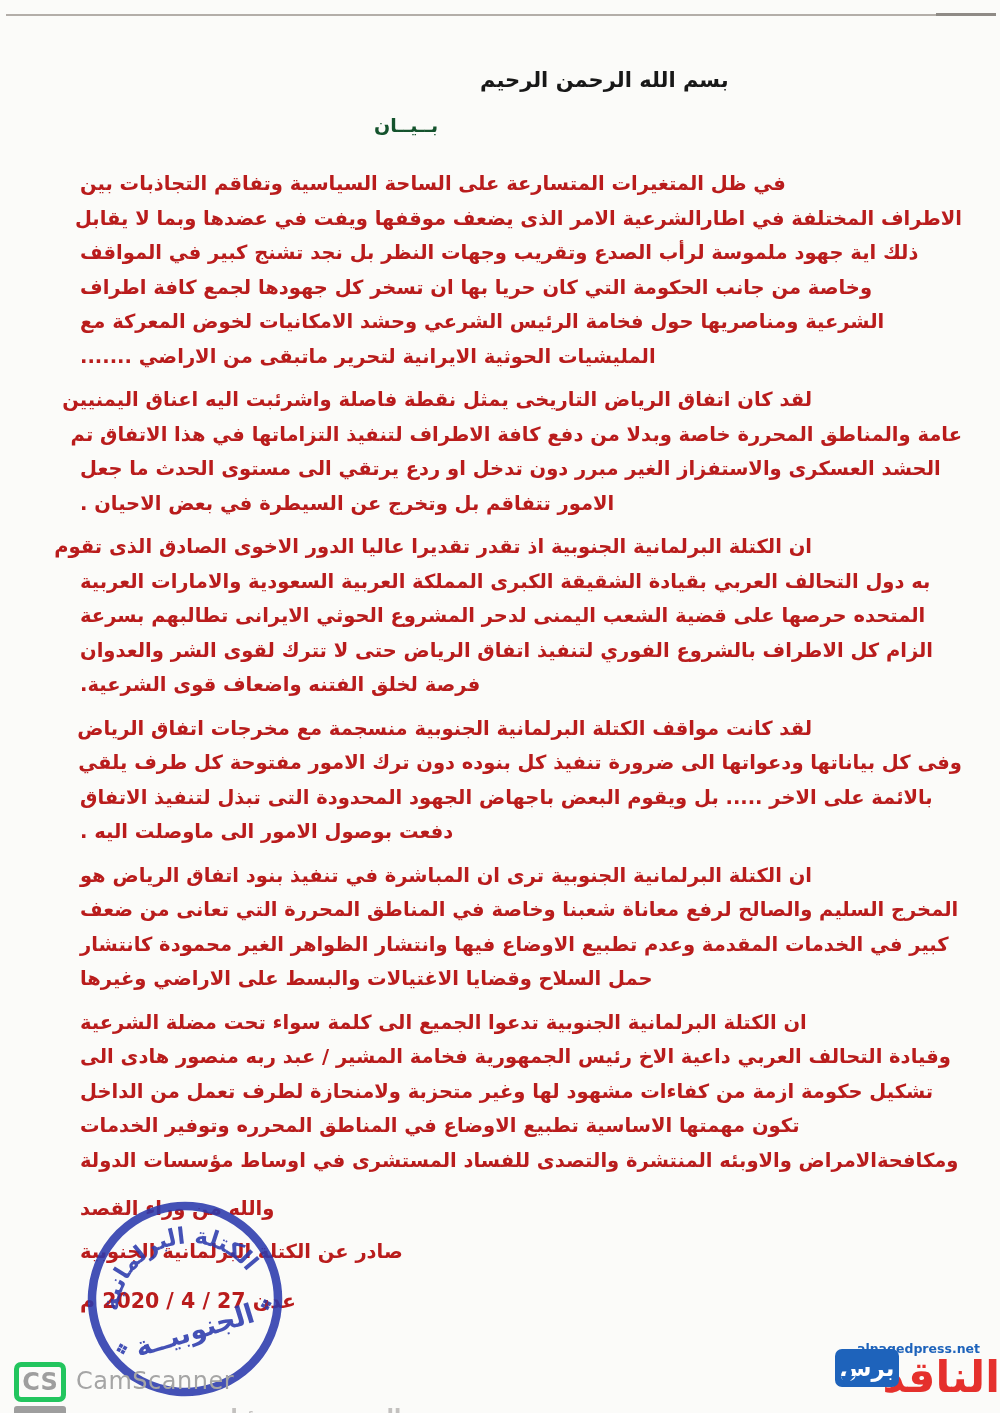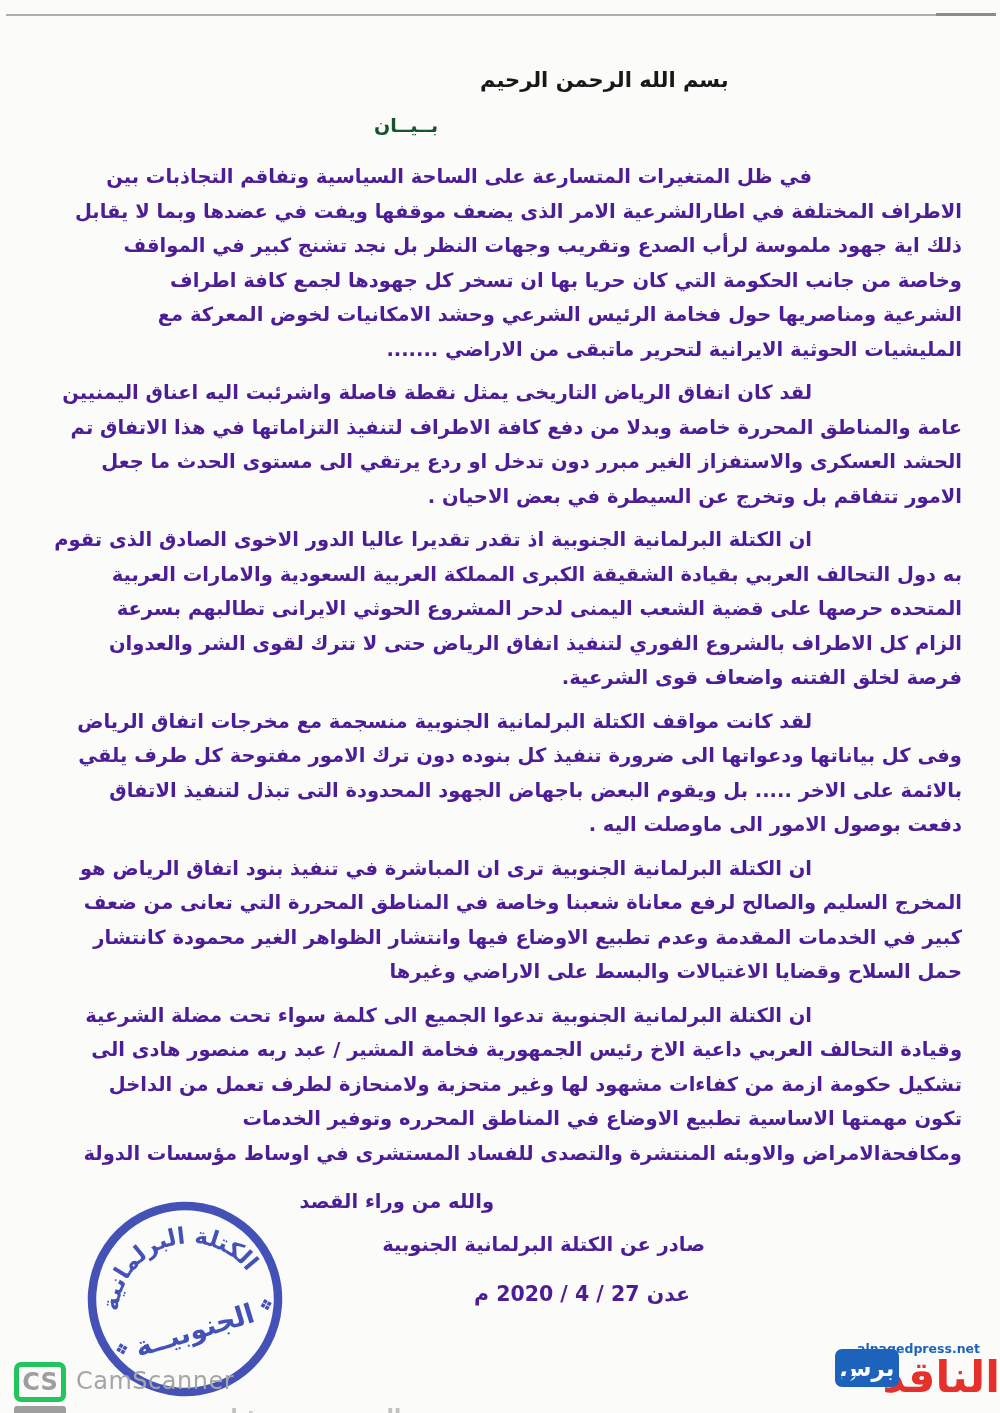--- a/index.html
+++ b/index.html
@@ -15,23 +15,23 @@
   .basmala{
     position:absolute;left:480px;top:68px;
     direction:rtl;font-size:21px;font-weight:700;color:#181818;white-space:nowrap;
   }
   .doc-title{
     position:absolute;left:374px;top:114px;
     direction:rtl;font-size:19px;font-weight:700;color:#14532d;letter-spacing:1px;white-space:nowrap;
   }
 
   .doc-body{
-    position:absolute;top:160px;right:38px;width:882px;
-    direction:rtl;text-align:right;
-    color:#4c1d95;font-size:19.5px;font-weight:700;line-height:34.5px;
+    position:absolute;top:167px;right:38px;width:882px;
+    direction:rtl;text-align:left;
+    color:#b91c1c;font-size:19.5px;font-weight:700;line-height:34.5px;
   }
   .doc-body .line{white-space:nowrap;}
   .para + .para{margin-top:9px;}
   .para .line.first{padding-right:150px;}
   .closing-line{margin-top:14px;padding-right:468px;white-space:nowrap;}
   .issuer-line{margin-top:8px;padding-right:257px;white-space:nowrap;}
   .date-line{margin-top:15px;padding-right:272px;white-space:nowrap;font-size:20.5px;}
 
   .stamp{
     position:absolute;left:80px;top:1194px;width:210px;height:210px;

